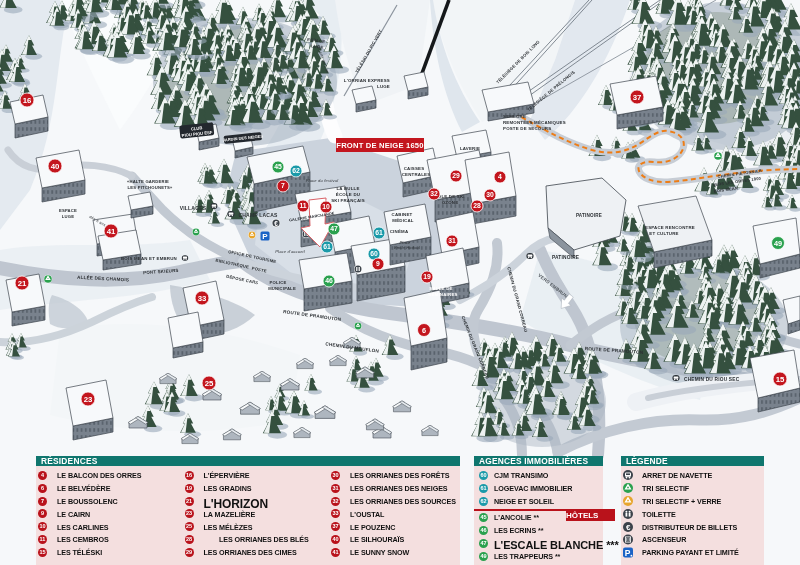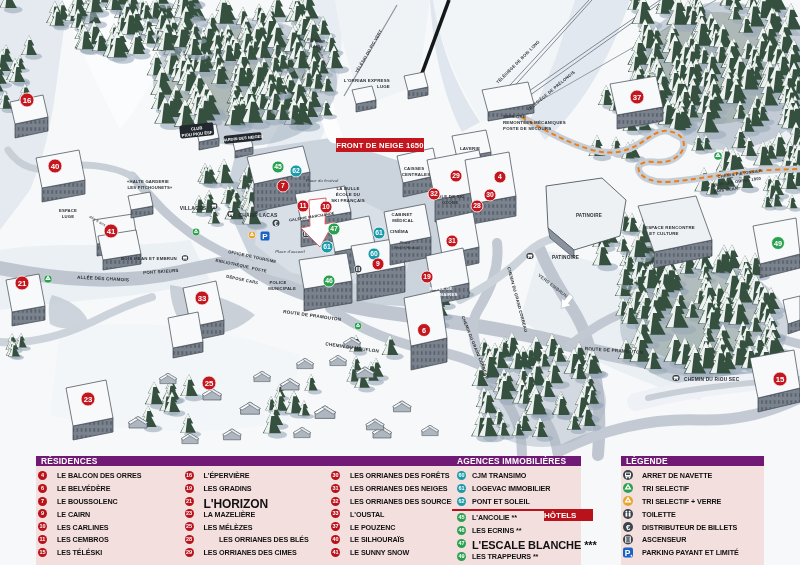--- a/index.html
+++ b/index.html
@@ -1,16 +1,16 @@
 <!DOCTYPE html>
 <html><head><meta charset="utf-8"><style>
 html,body{margin:0;padding:0;}
 #page{position:relative;width:800px;height:565px;overflow:hidden;background:#f5f7f9;font-family:"Liberation Sans",sans-serif;}
 .panel{position:absolute;}
-.phead{position:absolute;left:0;top:0;right:0;height:10px;background:#701a75;color:#fff;font-weight:bold;font-size:8.4px;line-height:10px;padding-left:5px;letter-spacing:.2px;}
+.phead{position:absolute;left:0;top:0;right:0;height:10px;background:#0f766e;color:#fff;font-weight:bold;font-size:8.4px;line-height:10px;padding-left:5px;letter-spacing:.2px;}
 .pbody{position:absolute;left:0;top:10px;right:0;bottom:0;background:#f4dfdf;}
 .mk{position:absolute;width:9px;height:9px;border-radius:50%;color:#fff;font-weight:bold;font-size:5.5px;text-align:center;line-height:9.5px;}
 .lt{position:absolute;font-weight:bold;font-size:7px;color:#111;white-space:nowrap;letter-spacing:-0.1px;text-align:center;}
 </style></head><body>
 <div id="page">
 <svg width="800" height="565" viewBox="0 0 800 565" style="position:absolute;left:0;top:0">
 <defs>
 <g id="tr">
           <ellipse cx="5" cy="3.5" rx="9" ry="3.6" fill="#9aa8b9" opacity="0.6"></ellipse>
           <path d="M0,-19 L5.6,-8 L3.2,-8 L8.5,2 L-8.5,2 L-3.2,-8 L-5.6,-8 Z" fill="#35503f"></path>
@@ -1300,29 +1300,29 @@
 <div class="mk" style="left:295px;top:53.4px;background:#b9121b">33</div>
       <div class="lt" style="left:314px;top:53.7px;font-size:7.2px">L'OUSTAL</div>
 <div class="mk" style="left:295px;top:66.2px;background:#b9121b">37</div>
       <div class="lt" style="left:314px;top:66.5px;font-size:7.2px">LE POUZENC</div>
 <div class="mk" style="left:295px;top:79.0px;background:#b9121b">40</div>
       <div class="lt" style="left:314px;top:79.3px;font-size:7.2px">LE SILHOURAÏS</div>
 <div class="mk" style="left:295px;top:91.8px;background:#b9121b">41</div>
       <div class="lt" style="left:314px;top:92.1px;font-size:7.2px">LE SUNNY SNOW</div>
 </div>
 
-<div class="panel" style="left:452px;top:456px;width:129px;height:109px">
+<div class="panel" style="left:474px;top:456px;width:129px;height:109px">
 <div class="phead">AGENCES IMMOBILIÈRES</div>
 <div class="pbody"></div>
 <div class="mk" style="left:5px;top:14.5px;background:#1b9aa9">60</div>
       <div class="lt" style="left:20px;top:14.8px;font-size:7.2px">CJM TRANSIMO</div>
 <div class="mk" style="left:5px;top:27.7px;background:#1b9aa9">61</div>
       <div class="lt" style="left:20px;top:28.0px;font-size:7.2px">LOGEVAC IMMOBILIER</div>
 <div class="mk" style="left:5px;top:40.9px;background:#1b9aa9">62</div>
-      <div class="lt" style="left:20px;top:41.2px;font-size:7.2px">PONT ET SOLEIL</div>
+      <div class="lt" style="left:20px;top:41.2px;font-size:7.2px">NEIGE ET SOLEIL</div>
 
 <div style="position:absolute;left:0;top:53px;width:141px;height:1.5px;background:#b9121b"></div>
 
 <div style="position:absolute;left:92px;top:53.5px;width:49px;height:11.5px;background:#b9121b;color:#fff;font-weight:bold;font-size:8px;line-height:11.5px;text-align:left">HÔTELS</div>
 <div class="mk" style="left:5px;top:57.0px;background:#2aa14e">45</div>
       <div class="lt" style="left:20px;top:57.3px;font-size:7.2px">L'ANCOLIE **</div>
 <div class="mk" style="left:5px;top:70.0px;background:#2aa14e">46</div>
       <div class="lt" style="left:20px;top:70.3px;font-size:7.2px">LES ECRINS **</div>
 <div class="mk" style="left:5px;top:83.0px;background:#2aa14e">47</div>
       <div class="lt" style="left:20px;top:83.3px;font-size:11px">L'ESCALE BLANCHE ***</div>

